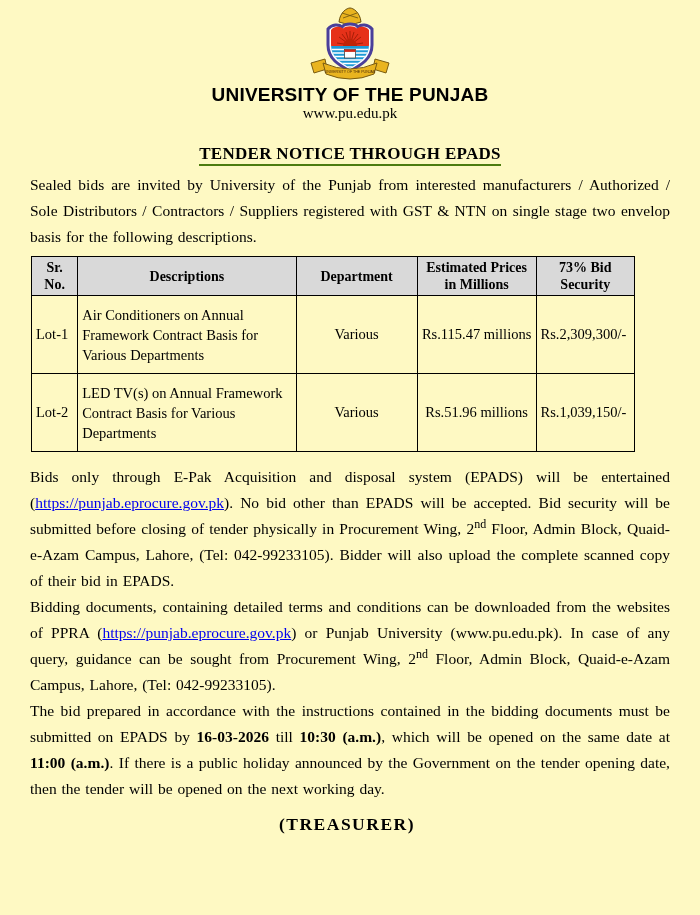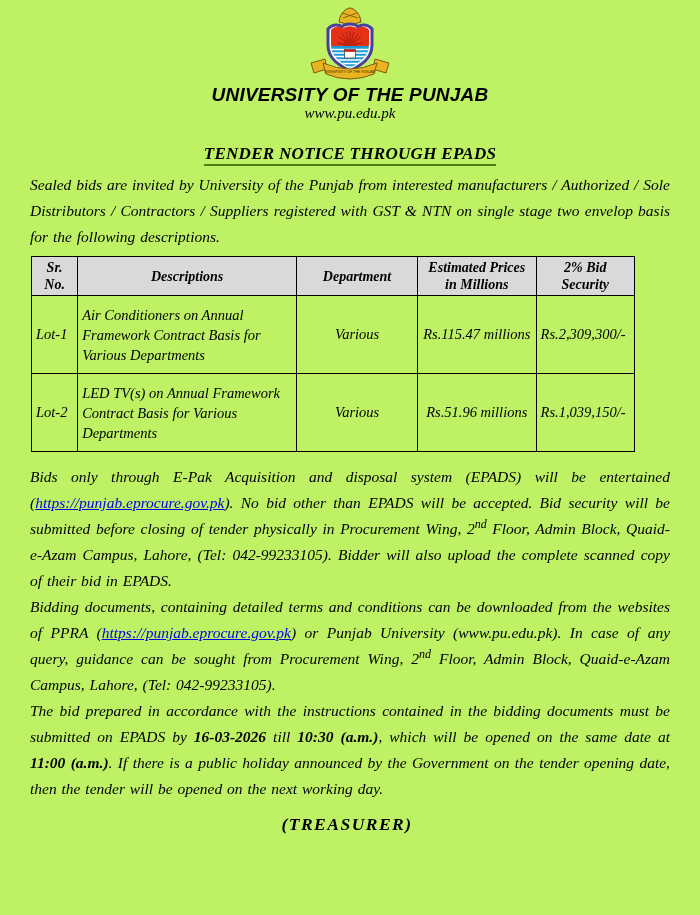--- a/index.html
+++ b/index.html
@@ -1,19 +1,19 @@
 <!DOCTYPE html>
 <html style="--link-color: #0000EE; --thead-bg: #D9D9D9;"><head>
 <meta charset="utf-8">
 <style>
   html,body{margin:0;padding:0;background:#888;}
   .page{
-    width:700px;height:915px;margin:0 auto;background:#bef264;color:#000;
+    width:700px;height:915px;margin:0 auto;background:#fef9c3;color:#000;
     font-family:"Liberation Serif","DejaVu Serif",serif;
-    overflow:hidden;box-sizing:border-box;padding:5px 30px 0 30px;position:relative;font-style:italic;
+    overflow:hidden;box-sizing:border-box;padding:5px 30px 0 30px;position:relative;
   }
   header{text-align:center;}
   .logo-wrap{height:80px;display:flex;justify-content:center;}
   .univ-name{
     font-family:"Liberation Sans","DejaVu Sans",sans-serif;
     font-weight:bold;font-size:19px;line-height:20px;letter-spacing:0.2px;margin-top:0;
   }
   .website{font-size:15px;line-height:17px;}
   .title{margin:22px 0 8px 0;text-align:center;font-size:17px;line-height:20px;}
   .title-text{font-weight:bold;border-bottom:2px solid #4d7c0f;padding-bottom:1px;letter-spacing:0.3px;}
@@ -104,21 +104,21 @@
         <col style="width:127px">
       <col style="width:126px">
         <col style="width:99px">
     </colgroup>
     <thead>
       <tr>
         <th>Sr. No.</th>
         <th>Descriptions</th>
         <th>Department</th>
         <th>Estimated Prices in Millions</th>
-        <th>2% Bid Security</th>
+        <th>73% Bid Security</th>
       </tr>
     </thead>
     <tbody>
       <tr>
         <td class="c-sr">Lot-1</td>
         <td class="c-desc">Air Conditioners on Annual Framework Contract Basis for Various Departments</td>
         <td class="c-dept">Various</td>
         <td class="c-price">Rs.115.47 millions</td>
         <td class="c-bid">Rs.2,309,300/-</td>
       </tr>

